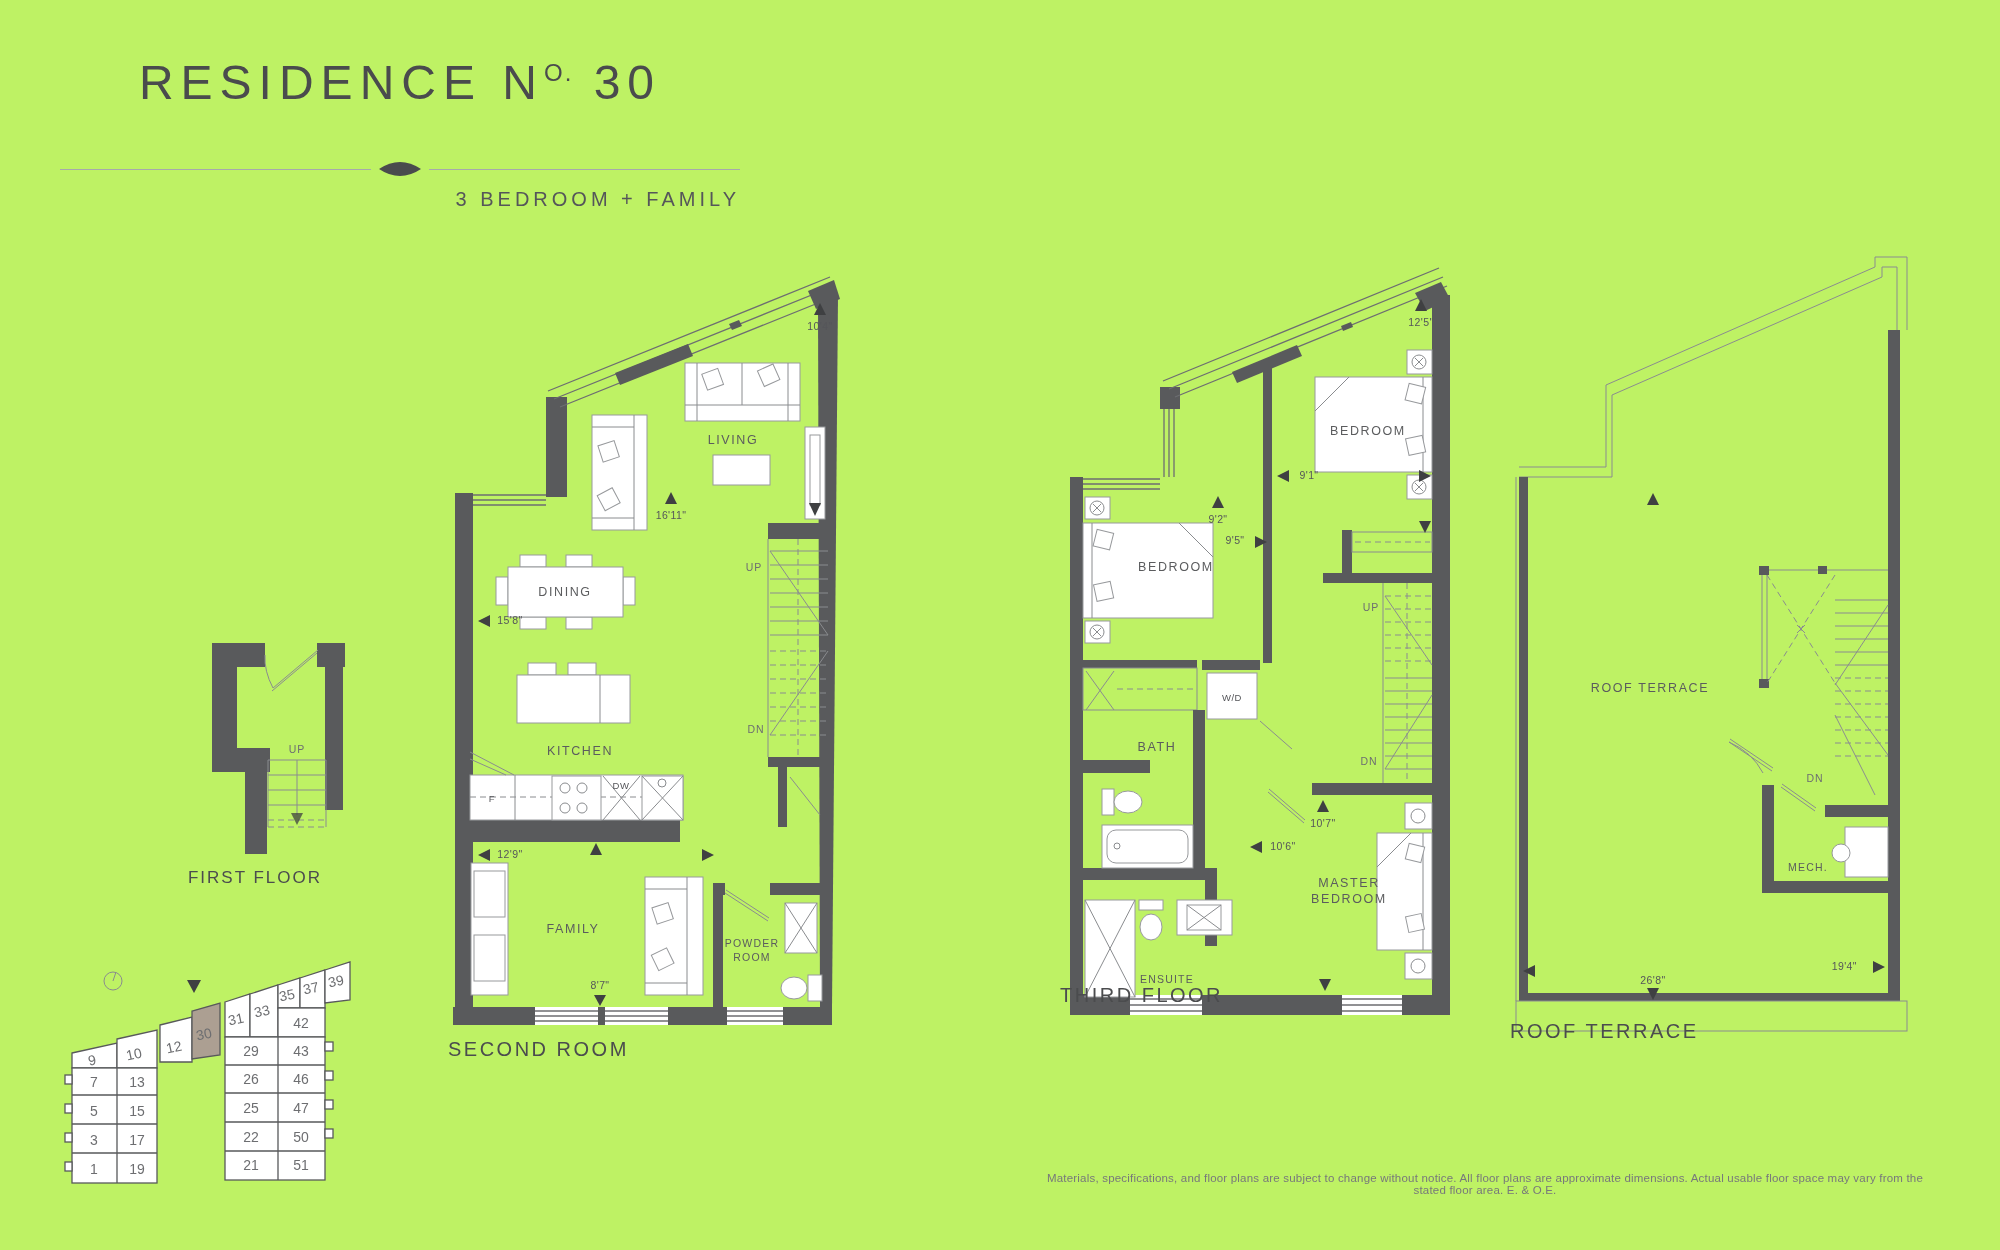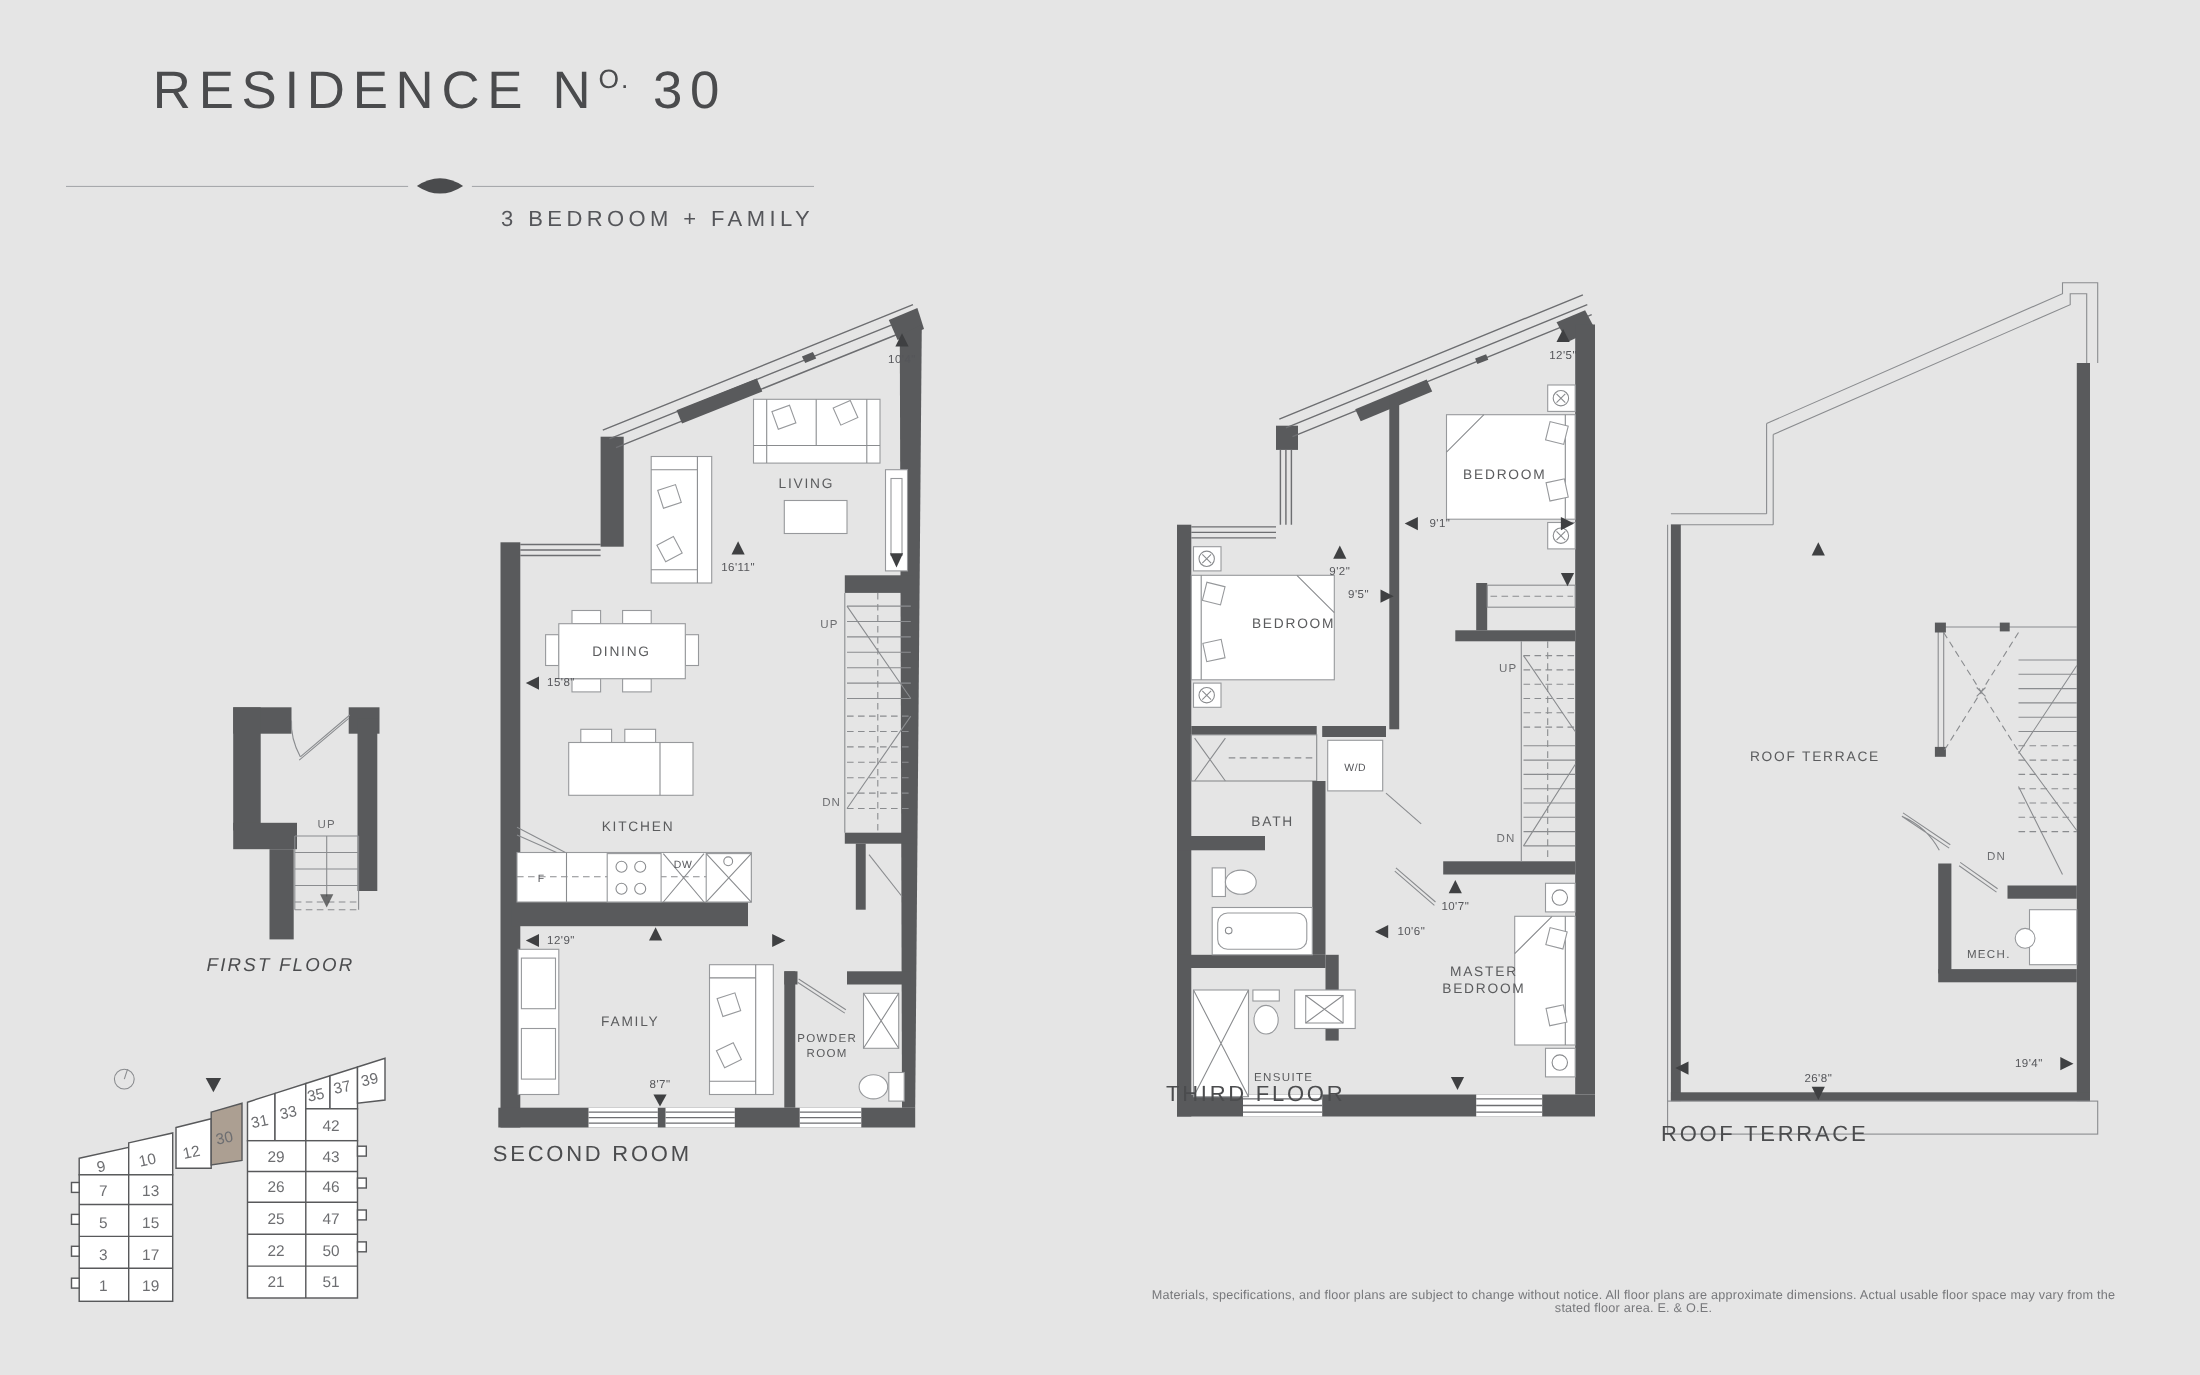--- a/index.html
+++ b/index.html
@@ -1,16 +1,16 @@
 <!DOCTYPE html>
 <html><head>
 <meta charset="utf-8">
 <style>
   html,body{margin:0;padding:0;background:#ffffff;}
-  .stage{position:relative;width:2000px;height:1250px;background:#e5e5e5;overflow:hidden;
+  .stage{position:relative;width:2000px;height:1250px;background:#bef264;overflow:hidden;
          font-family:"Liberation Sans", sans-serif;color:#4d4d4f;}
   .abs{position:absolute;}
   
   .header{left:60px;top:55px;width:680px;text-align:center;}
   .title{font-size:48px;font-weight:400;letter-spacing:7px;color:#4a4b4d;white-space:nowrap;}
   .title .sup{font-size:24px;vertical-align:18px;letter-spacing:2px;}
   .divider{left:60px;top:160px;width:680px;display:flex;align-items:center;}
   .divider .line{flex:1;height:1px;background:#a7a9ac;}
   .divider svg{margin:0 6px;}
   .subtitle{left:60px;top:188px;width:680px;text-align:right;font-size:20px;letter-spacing:4px;color:#55565a;}
@@ -73,21 +73,21 @@
       <g class="t">
         <path d="M78,125 V192 M136,125 V192"></path>
         <path d="M78,125 H136 M78,140 H136 M78,155 H136 M78,170 H136"></path>
         <path class="d" d="M78,185 H136 M78,192 H136"></path>
         <path d="M107,125 V180"></path>
       </g>
       <polygon class="tr" points="101,178 113,178 107,190" opacity="0.75"></polygon>
       <text class="ud" x="107" y="118">UP</text>
     </g>
   </svg>
-  <div class="abs floorlabel small" style="left:175px;top:868px;width:160px;text-align:center;font-style:italic;">FIRST FLOOR</div>
+  <div class="abs floorlabel small" style="left:175px;top:868px;width:160px;text-align:center;">FIRST FLOOR</div>
 
   <svg class="abs" style="left:440px;top:255px;" width="440" height="810" viewBox="0 0 440 810">
     <g>
 
       <rect class="w" x="15" y="238" width="18" height="532"></rect>
       <path class="t2" d="M33,240 H106 M33,245 H106 M33,250 H106"></path>
       <rect class="w" x="106" y="142" width="21" height="100"></rect>
 
       <path class="t2" d="M108,136 L390,22 M114,144 L394,31 M120,152 L398,40"></path>
       <polygon class="w" points="175,118 248,89 253,101 180,130"></polygon>

